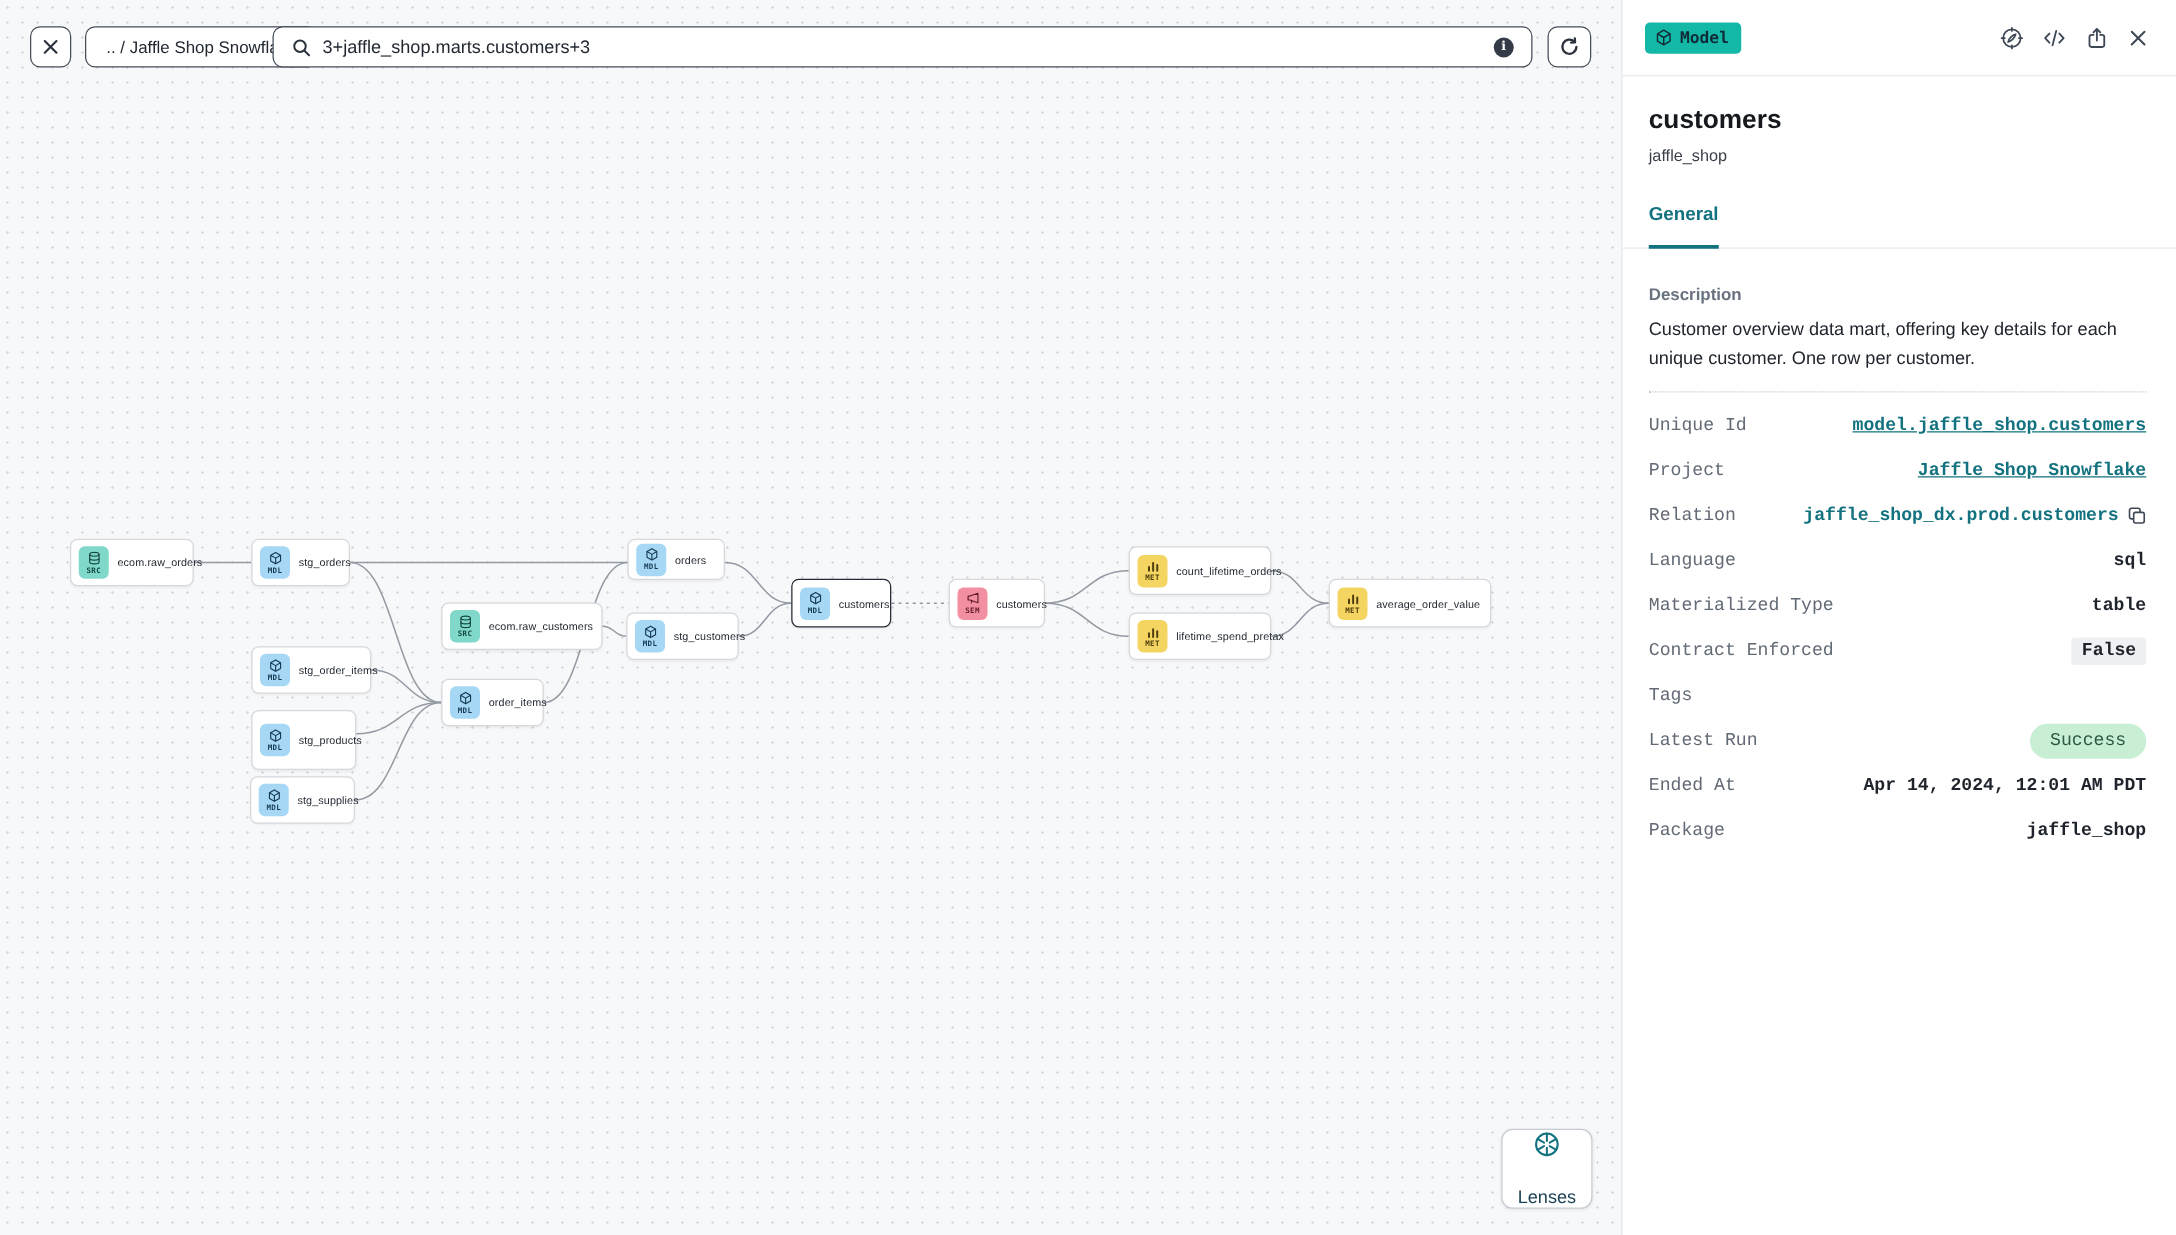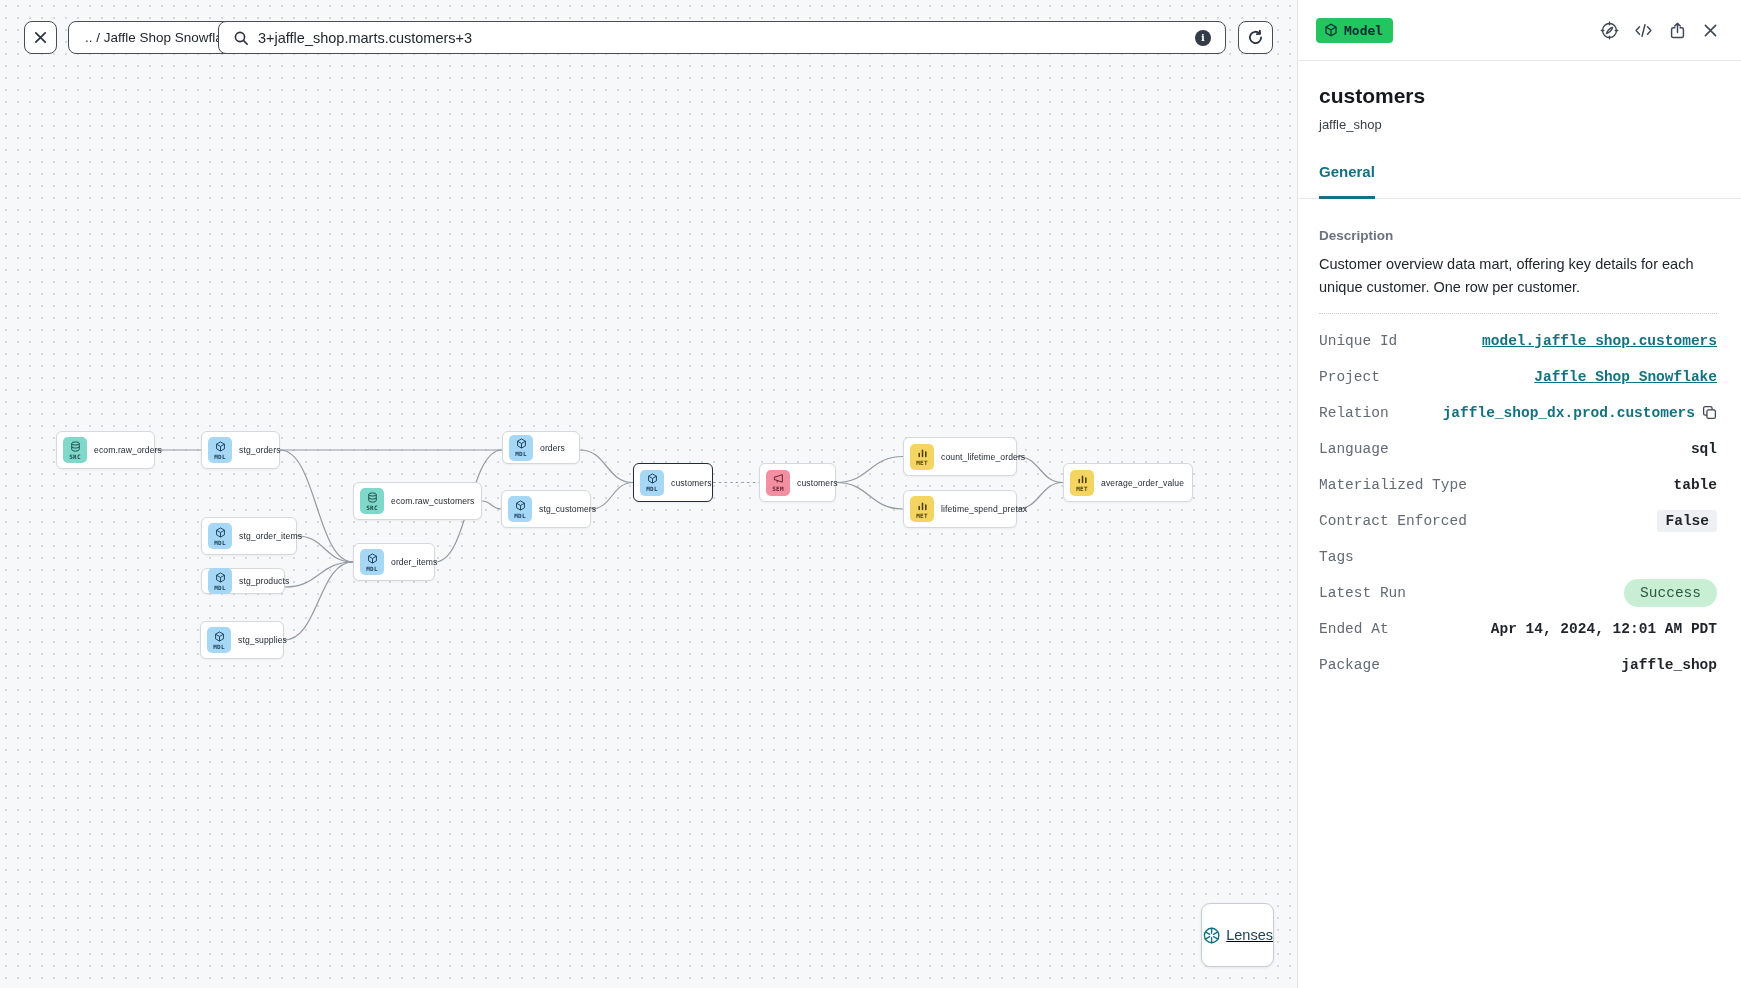--- a/index.html
+++ b/index.html
@@ -38,31 +38,31 @@
   .kbadge svg { display:block; }
   .kname { font:700 6px "DejaVu Sans Mono", monospace; letter-spacing:.2px; }
   .k-SRC { background:#7fd8ca; color:#14463f; }
   .k-MDL { background:#a6d8f6; color:#173a52; }
   .k-SEM { background:#f28fa0; color:#611b29; }
   .k-MET { background:#f5d561; color:#4d3c0c; }
   .nlabel { font-size:8.6px; color:#232a33; white-space:nowrap; letter-spacing:.1px; }
 
   
   .lenses { position:absolute; left:1201px; top:903px; width:73px; height:64px; background:#fff;
-    border:1px solid #c7ccd2; border-radius:9px; display:flex; flex-direction:row;
+    border:1px solid #c7ccd2; border-radius:9px; display:flex; flex-direction:column;
     align-items:center; justify-content:space-between; gap:5px; cursor:pointer;
-    box-shadow:0 1px 3px rgba(20,24,31,.08);text-decoration:underline; }
+    box-shadow:0 1px 3px rgba(20,24,31,.08); }
   .lenses-label { font-size:14.5px; color:#1d4456; }
 
   
   .panel { position:absolute; left:1297px; top:0; width:444px; height:988px; background:#fff;
     border-left:1px solid #e3e5e9; }
   .panel-header { height:61px; border-bottom:1px solid #e7e9ec; display:flex; align-items:center;
     padding:0 22px 0 18px; }
-  .type-badge { background:#22c55e; color:#102b38; border-radius:4px; padding:5px 10px 5px 8px;
+  .type-badge { background:#14b8a6; color:#102b38; border-radius:4px; padding:5px 10px 5px 8px;
     display:flex; align-items:center; gap:6px; font:600 13px "DejaVu Sans Mono", monospace; }
   .hdr-icons { margin-left:auto; display:flex; align-items:center; gap:15px; color:#3e4754; }
   .hdr-icons .hicon { display:flex; cursor:pointer; }
 
   .panel-body { padding:0 24px 0 21px; }
   .ptitle { margin-top:23px; font-size:21px; font-weight:700; color:#15181c; }
   .psub { margin-top:9px; font-size:13px; color:#39404a; }
   .tabs { margin:31px -24px 0 -21px; padding:0 24px 0 21px; border-bottom:1px solid #e7e9ec; }
   .tab { display:inline-block; font-size:15px; font-weight:700; color:#13727f;
     padding-bottom:16px; border-bottom:3px solid #13727f; margin-bottom:-1px; cursor:pointer; }
@@ -142,21 +142,21 @@
           <svg width="11" height="11" viewBox="0 0 12 12">
             <g fill="none" stroke="currentColor" stroke-linejoin="round">
               <path d="M6 1l4.3 2.5v5L6 11 1.7 8.5v-5z"></path>
               <path d="M1.7 3.5L6 6l4.3-2.5M6 6v5"></path>
             </g>
           </svg>
           <span class="kname">MDL</span>
         </span>
         <span class="nlabel">stg_order_items</span>
       </div>
-      <div class="node" style="left: 201px; top: 568px; width: 84px; height: 26px;">
+      <div class="node" style="left: 201px; top: 568px; width: 84px; height: 48px;">
         <span class="kbadge k-MDL">
           <svg width="11" height="11" viewBox="0 0 12 12">
             <g fill="none" stroke="currentColor" stroke-linejoin="round">
               <path d="M6 1l4.3 2.5v5L6 11 1.7 8.5v-5z"></path>
               <path d="M1.7 3.5L6 6l4.3-2.5M6 6v5"></path>
             </g>
           </svg>
           <span class="kname">MDL</span>
         </span>
         <span class="nlabel">stg_products</span>

